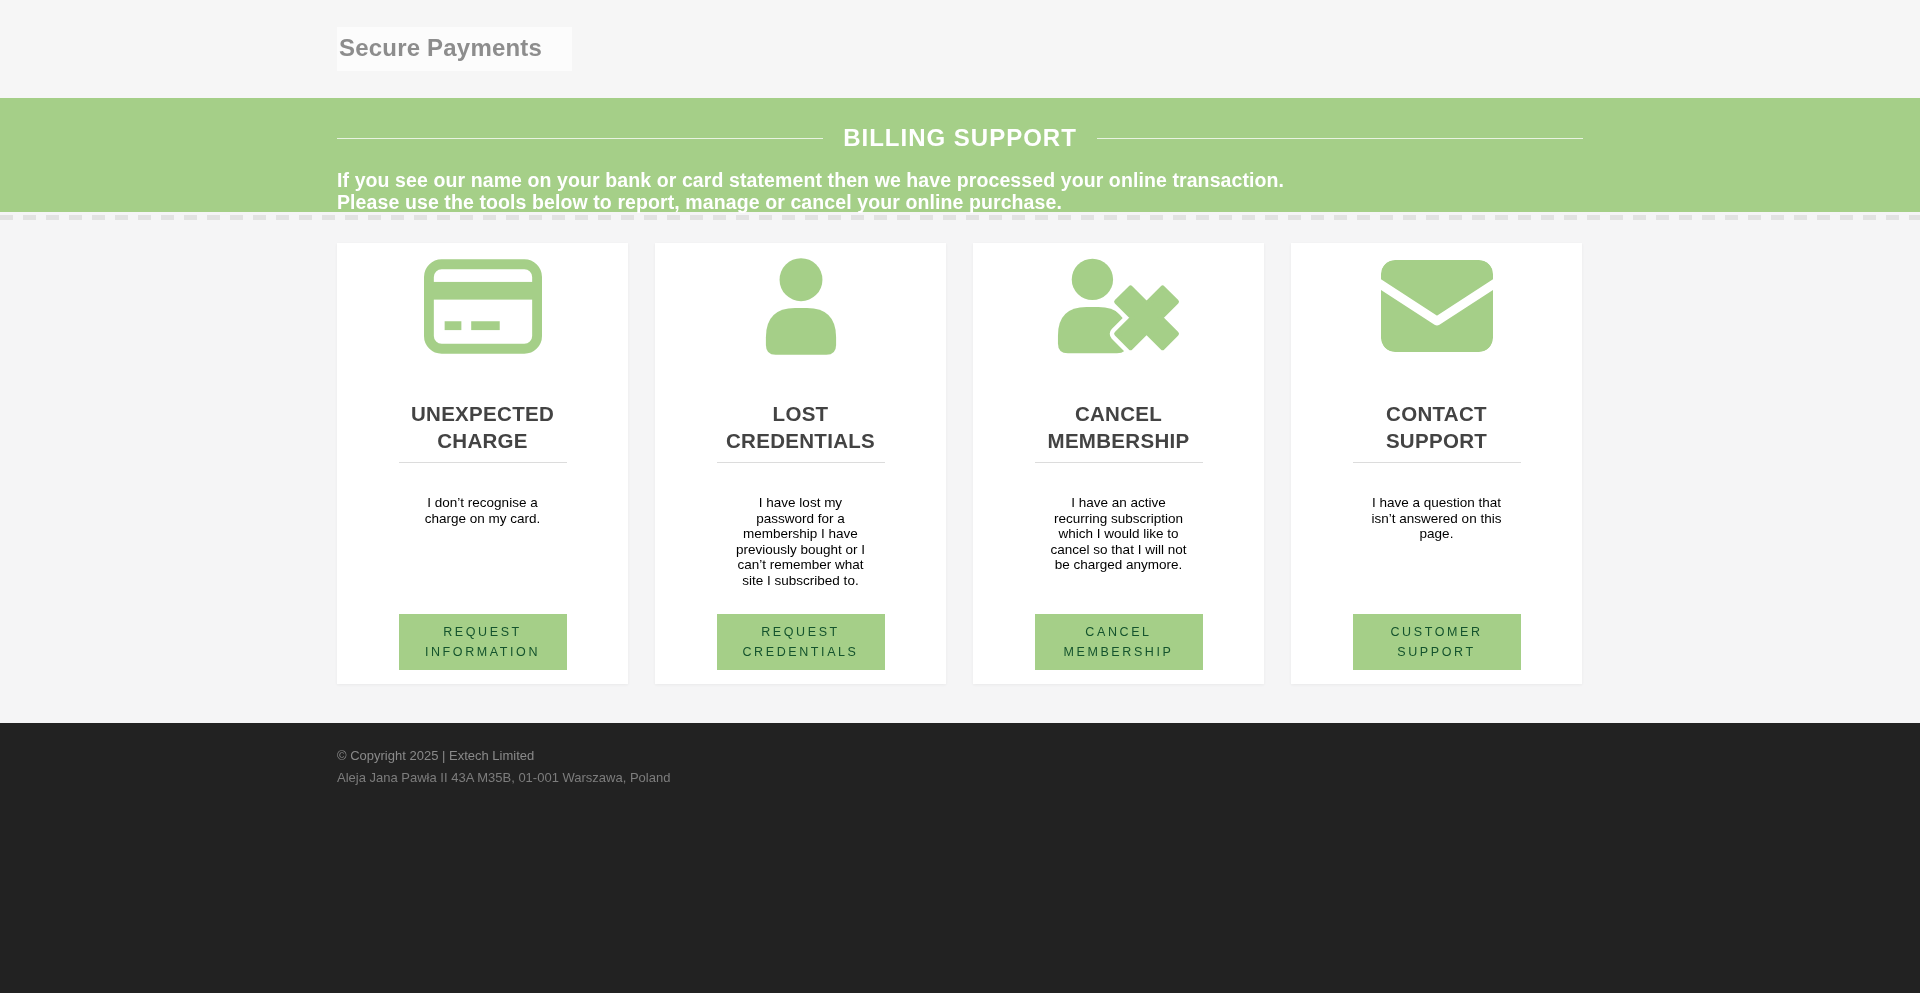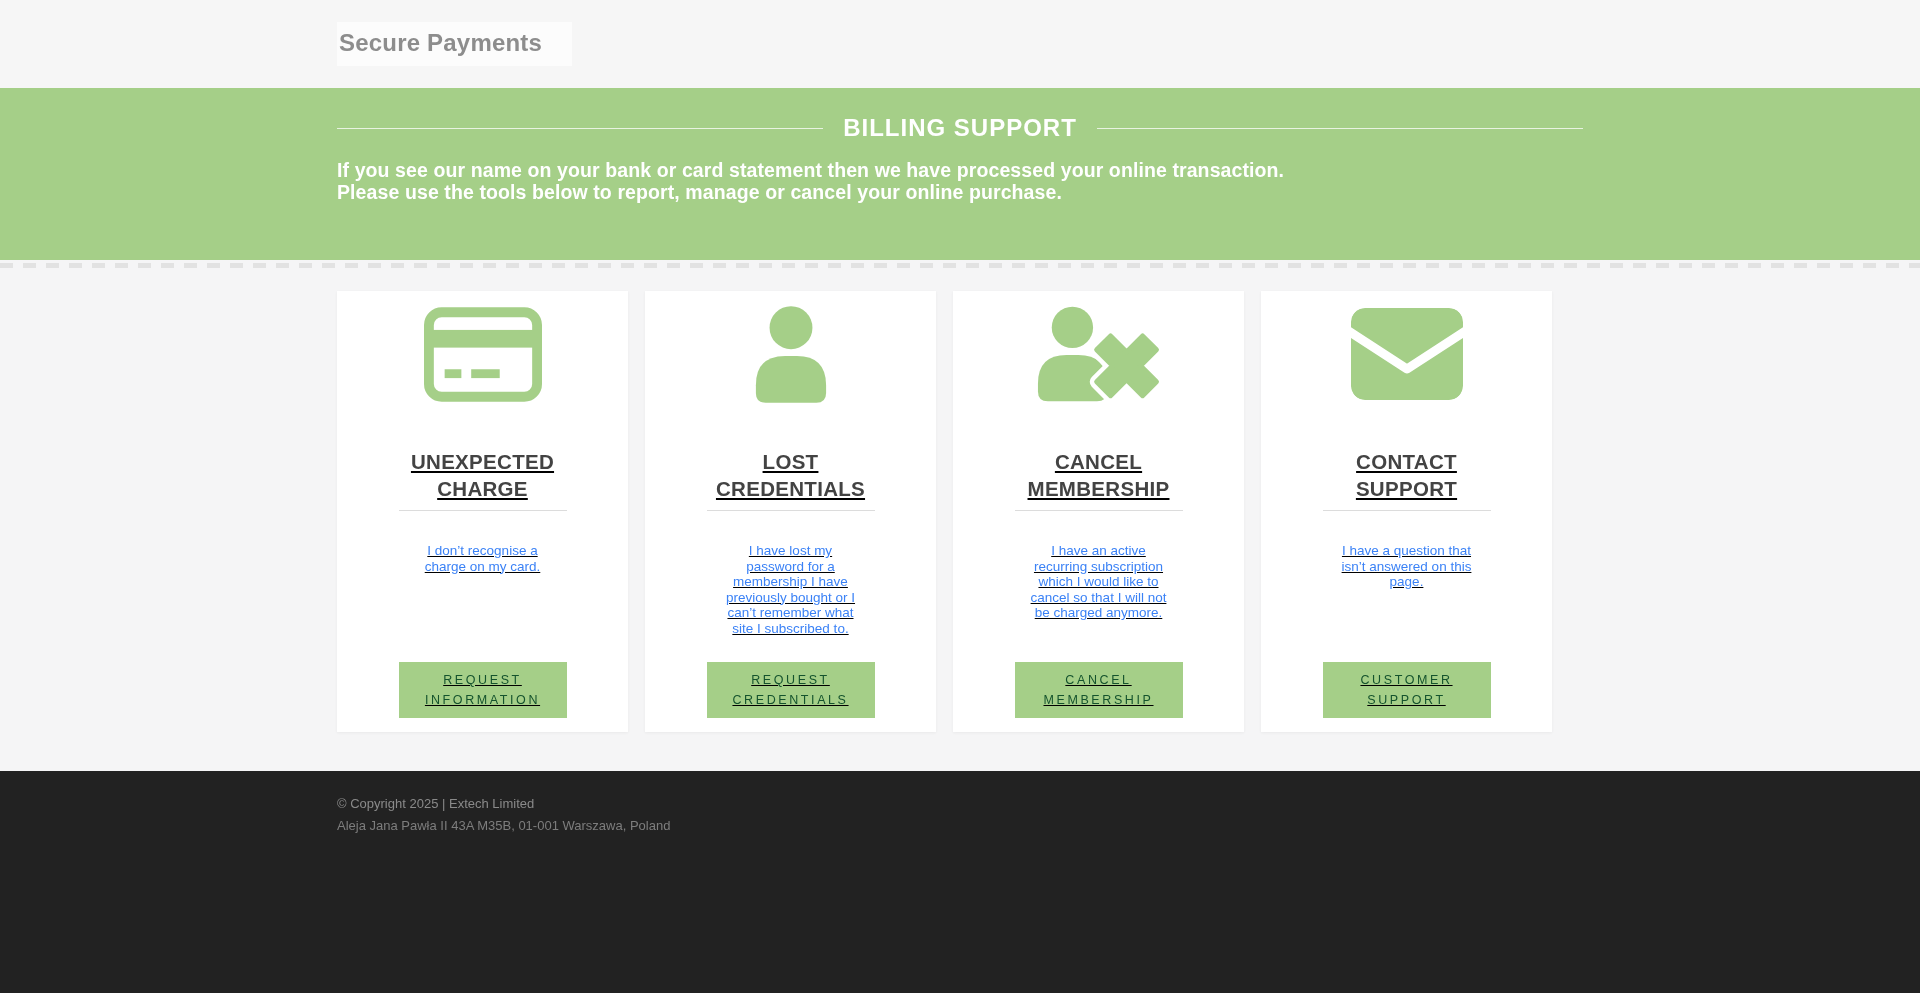--- a/index.html
+++ b/index.html
@@ -10,60 +10,60 @@
   *{margin:0;padding:0;box-sizing:border-box;}
   html,body{width:100%;}
   body{
     font-family:"Liberation Sans","DejaVu Sans",sans-serif;
     background:var(--page-bg);
     min-height:993px;
   }
   .container{width:1246px;margin:0 auto;}
 
   
-  header{height:88px;background:#f6f6f6;display:flex;align-items:center;}
+  header{height:98px;background:#f6f6f6;display:flex;align-items:center;}
   .brand{
     display:inline-block;font-size:24px;font-weight:600;color:#8d8d8d;
     background:#fcfcfc;padding:7px 30px 9px 2px;letter-spacing:.2px;
   }
 
   
-  .banner{background:var(--green);height:172px;padding-top:26px;}
+  .banner{background:var(--green);height:114px;padding-top:26px;}
   .banner-head{display:flex;align-items:center;}
   .banner-head .rule{flex:1;height:1px;background:rgba(255,255,255,.75);}
   .banner-head h1{
     margin:0 20px;font-size:24px;font-weight:600;color:#fff;letter-spacing:1px;
     white-space:nowrap;
   }
   .banner-text{margin-top:17px;}
   .banner-text div{
     color:#fff;font-weight:700;font-size:19.5px;line-height:22px;letter-spacing:.1px;
   }
 
   
   main{background:var(--page-bg);padding-bottom:39px;}
   .dash-strip{
     height:5px;margin-top:3px;width:100%;
     background:repeating-linear-gradient(to right,#e2e2e2 0 13px,transparent 13px 23px);
   }
-  .cards{display:flex;gap:17px;margin-top:23px;text-decoration:underline;}
+  .cards{display:flex;gap:27px;margin-top:23px;}
   .card{
     width:291px;height:441px;background:#fff;
     box-shadow:0 1px 3px rgba(0,0,0,.05);
     display:flex;flex-direction:column;align-items:center;
     padding:13px 24px 14px;
   }
   .icon-box{height:100px;display:flex;align-items:center;justify-content:center;}
   .card-title{
     margin-top:44px;font-size:20.5px;line-height:27px;font-weight:600;color:#434343;
     text-align:center;white-space:pre-line;letter-spacing:.3px;
   }
   .divider{width:168px;height:1px;background:#dcdcdc;margin-top:8px;}
   .desc{
-    margin-top:32px;font-size:13.5px;line-height:15.5px;color:#3b82f6;
+    margin-top:32px;font-size:13.5px;line-height:15.5px;color:#000000;
     text-align:center;white-space:pre-line;max-width:185px;
   }
   .btn{
     margin-top:auto;width:168px;min-height:56px;background:var(--green);
     color:#14532d;border:none;font-family:inherit;font-size:12.5px;font-weight:400;
     letter-spacing:2.6px;line-height:20px;padding:8px 2px;white-space:pre-line;
     text-align:center;cursor:pointer;
   }
 
   

